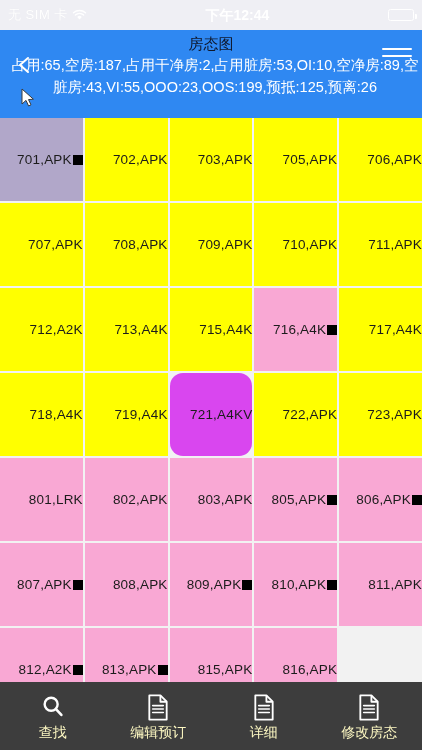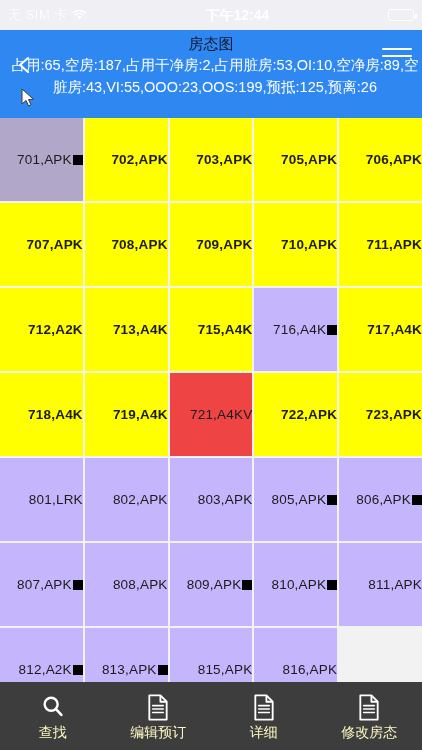--- a/index.html
+++ b/index.html
@@ -77,23 +77,23 @@
   .cell{
     display:flex; align-items:center; justify-content:flex-end;
     font-size:13.5px; color:#1c1c1c; position:relative;
     cursor:pointer; user-select:none; letter-spacing:.2px;
   }
   .cell .lbl{ white-space:nowrap; }
   .mark{
     display:inline-block; width:10px; height:10px;
     background:#000000; margin-left:1px; vertical-align:-1px;
   }
-  .c-yellow{ background:#ffff00;font-weight:bold; }
-  .c-red{ background:#c4b5fd; }
-  .c-green{ background:#ef4444; }
+  .c-yellow{ background:#ffff00; }
+  .c-red{ background:#f9a8d4; }
+  .c-green{ background:#d946ef;border-radius:13px; }
   .c-purple{ background:#b1a7c9; }
 
   
   .tabbar{
     position:absolute; left:0; bottom:0; width:422px; height:68px;
     background:#3d3d3d; display:flex; align-items:center;
   }
   .tab{
     flex:1 1 0; display:flex; flex-direction:column;
     align-items:center; justify-content:center; gap:2px;

